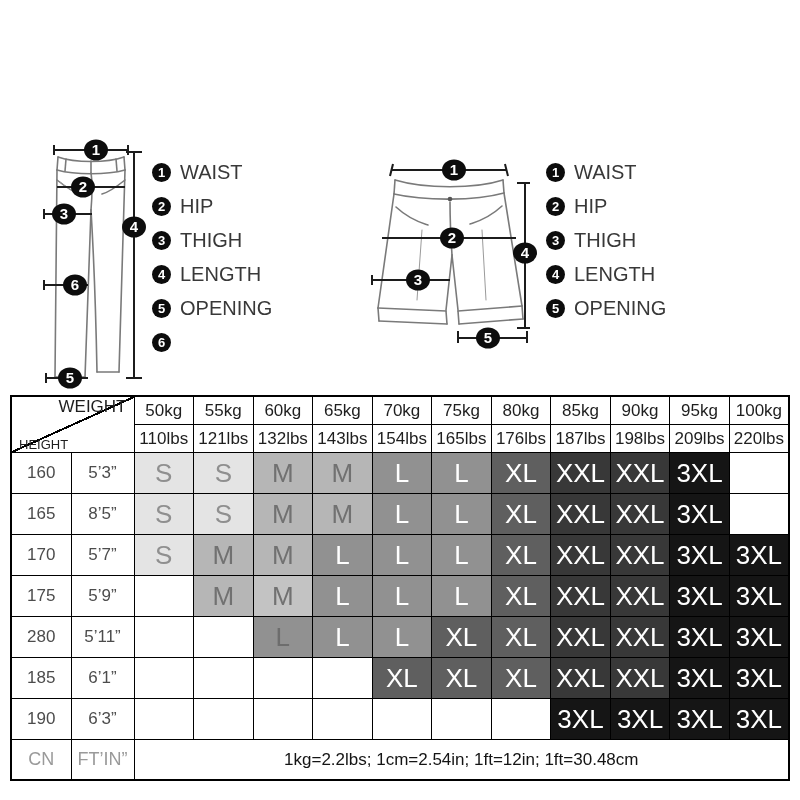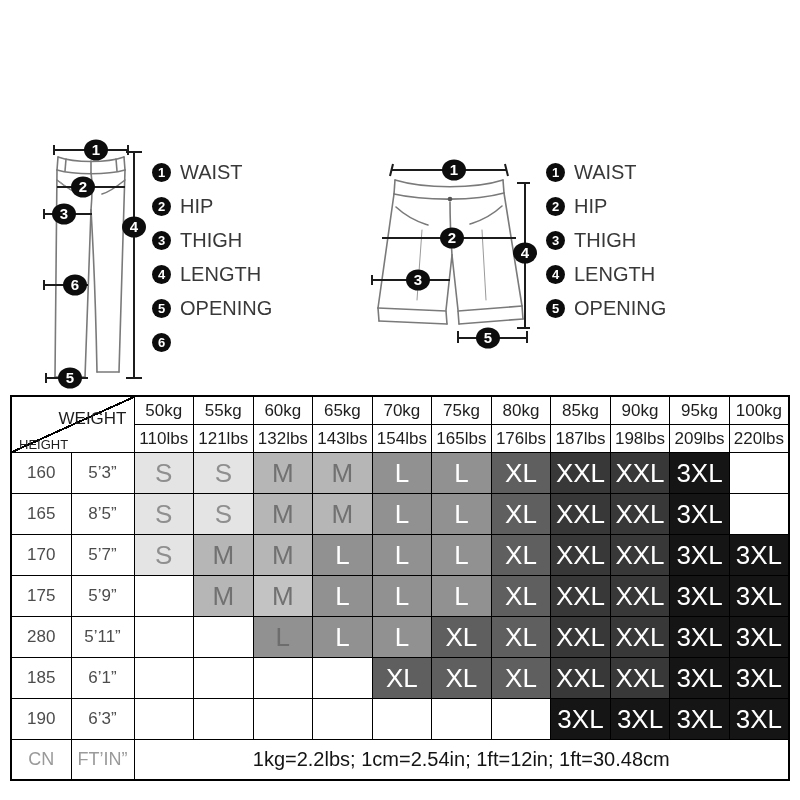--- a/index.html
+++ b/index.html
@@ -40,24 +40,24 @@
                    vertical-align:middle;padding:0;overflow:hidden;}
   .size-table thead th{height:27px;font-size:17px;font-weight:normal;color:#1e1e1e;}
   .size-table tbody td{height:40px;}
   .size-table tfoot td{height:39px;text-align:center;}
   td.hcell{font-size:17px;color:#4c4c4c;background:#fff;}
   td.size-cell{font-size:26px;}
   th.corner{position:relative;background:#fff;
     background-image:linear-gradient(to bottom right,
       transparent calc(50% - 1px), #000 calc(50% - 1px),
       #000 calc(50% + 1px), transparent calc(50% + 1px));}
-  .corner-weight{position:absolute;top:12px;right:7px;font-size:17px;color:#1e1e1e;}
+  .corner-weight{position:absolute;top:0;right:7px;font-size:17px;color:#1e1e1e;}
   .corner-height{position:absolute;bottom:0;left:7px;font-size:13px;color:#1e1e1e;}
   td.unit-cell{font-size:18px;color:#9a9a9a;background:#fff;}
-  td.note-cell{font-size:20px;color:#141414;background:#fff;}
+  td.note-cell{font-size:17px;color:#141414;background:#fff;}
 </style>
 </head>
 <body>
 
 <div class="page">
 
 
   <svg class="diagram pants" width="120" height="265" viewBox="0 0 120 265">
     <g class="outline">
       <path d="M28,27 C45,33 77,33 94,27"></path>

